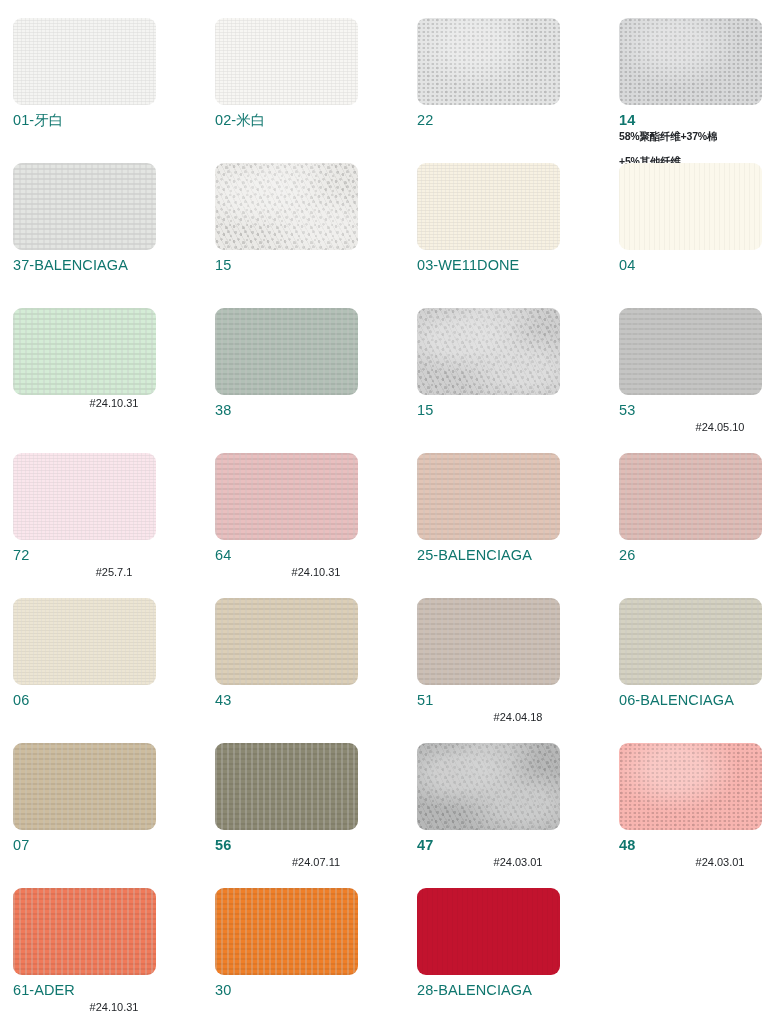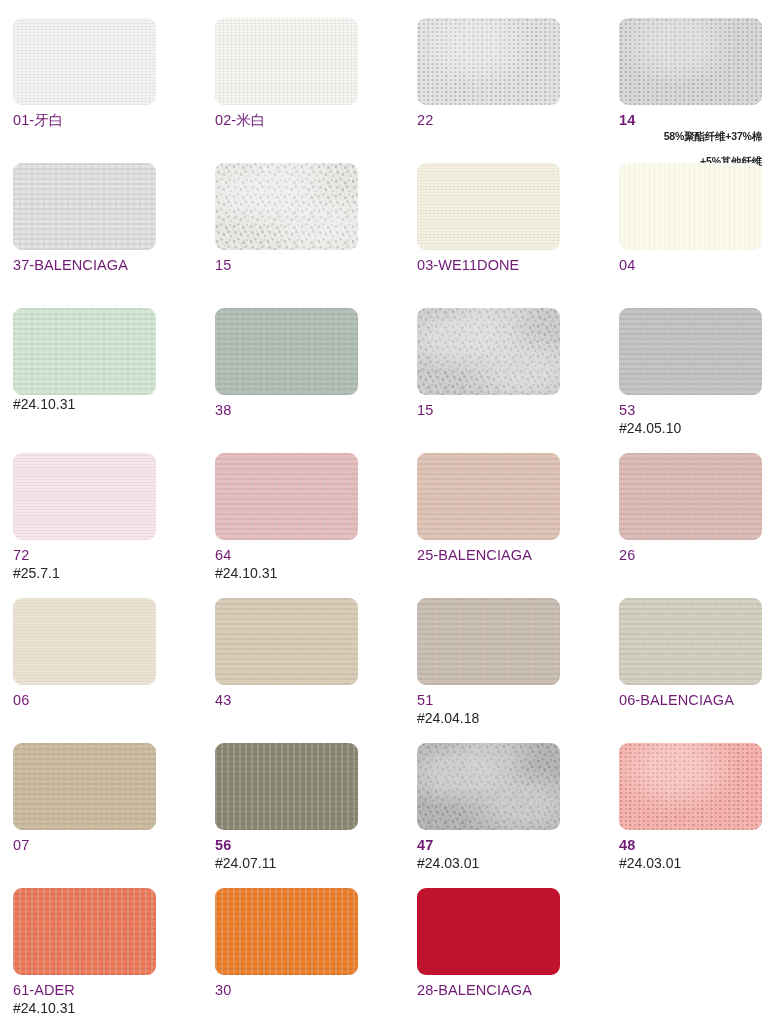--- a/index.html
+++ b/index.html
@@ -105,36 +105,37 @@
     background-image:
       repeating-linear-gradient(90deg,
         rgba(0,0,0,.06) 0px, rgba(0,0,0,.06) 1px,
         rgba(0,0,0,0) 1px, rgba(0,0,0,0) 5px);
   }
   .k-smooth .tex2 { background: none; }
 
   .label {
     margin-top: 8px;
     font-size: 14.5px;
-    color: #701a75;
+    color: #0f766e;
     letter-spacing: .1px;
     line-height: 1.1;
     white-space: nowrap;
   }
   .sub {
     margin-top: 2px;
-    font-size: 14px;
+    font-size: 11px;
     color: #222529;
     line-height: 1.12;
     white-space: nowrap;
+    text-align: center;
   }
   .sub.cn {
     font-size: 10.5px;
     font-weight: bold;
-    text-align: right;
+    text-align: left;
     width: 143px;
     letter-spacing: -.2px;
   }
   .label.b { font-weight: bold; }
 </style>
 </head>
 <body>
 
 <div id="grid">
     <div class="cell">

